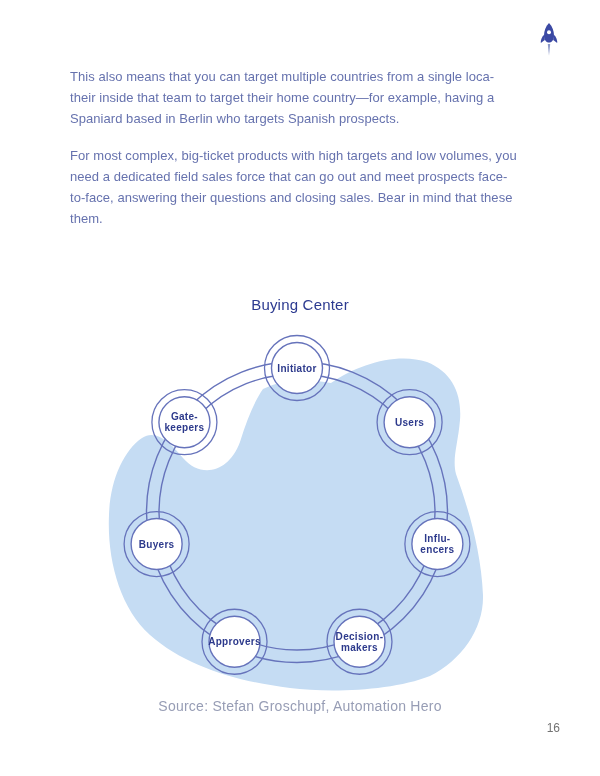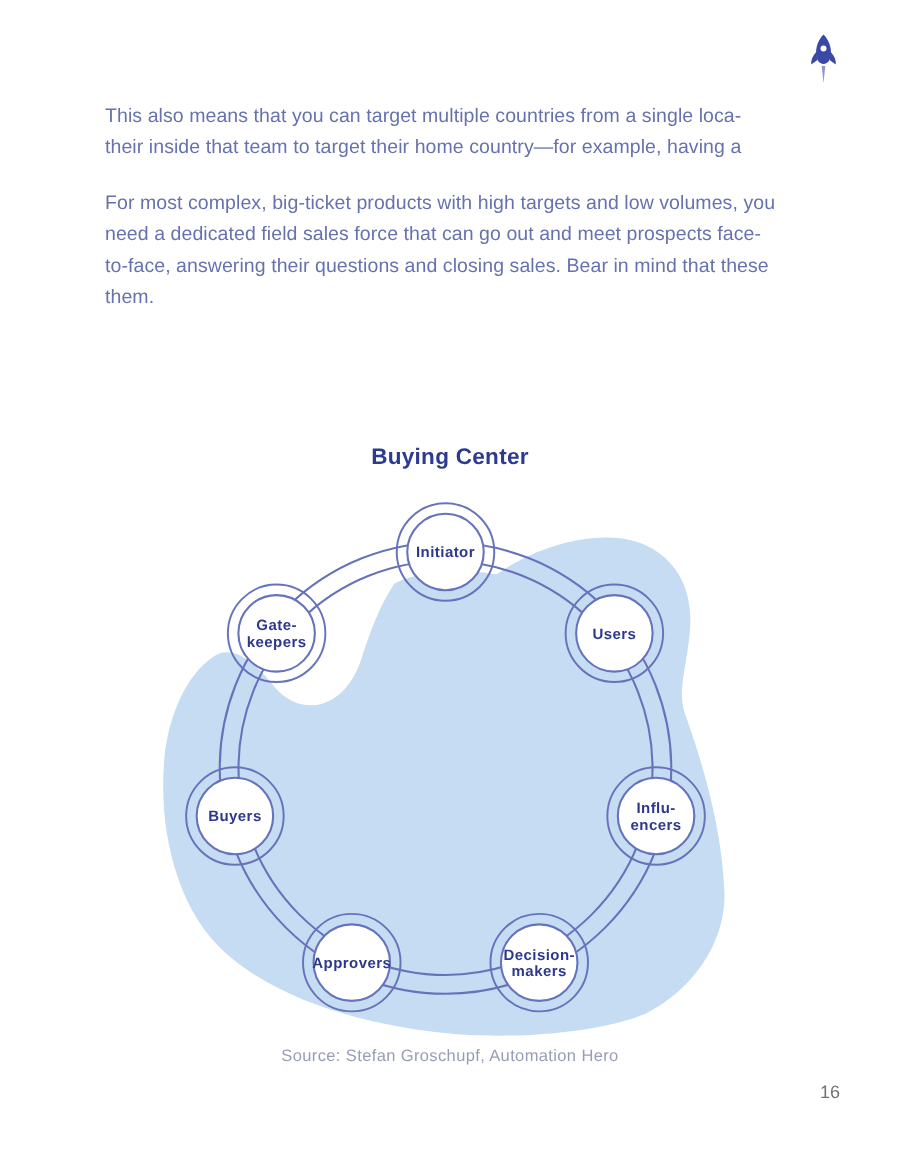--- a/index.html
+++ b/index.html
@@ -8,26 +8,26 @@
     font-family:"Liberation Sans",sans-serif;overflow:hidden;
   }
   .rocket{position:absolute;left:537px;top:22px;width:24px;height:36px;}
   .body-text{position:absolute;left:70px;top:66px;width:470px;}
   .body-text .para{margin:0 0 16px 0;}
   .body-text .text-line{
     white-space:nowrap;font-size:13px;line-height:21px;color:#6672ae;letter-spacing:0.05px;
   }
   .fig-title{
     position:absolute;left:0;top:296px;width:600px;text-align:center;
-    font-size:15px;font-weight:bold;color:#2c3a90;letter-spacing:0.2px;
+    font-size:15px;font-weight:normal;color:#2c3a90;letter-spacing:0.2px;
   }
   .diagram{position:absolute;left:0;top:322px;width:600px;height:372px;}
   .fig-source{
     position:absolute;left:0;top:698px;width:600px;text-align:center;
-    font-size:11px;color:#979db5;letter-spacing:0.25px;
+    font-size:14px;color:#979db5;letter-spacing:0.25px;
   }
   .page-number{
     position:absolute;right:40px;top:721px;font-size:12px;color:#737373;
   }
 </style>
 </head>
 <body>
 
 <div class="page">
 
@@ -36,20 +36,21 @@
     <path class="rocket-fin-left" d="M7.3 12.5 C4.6 15.2 3.5 18.4 3.8 21 L7.8 18.1 Z" fill="#3b49a4"></path>
     <path class="rocket-fin-right" d="M16.7 12.5 C19.4 15.2 20.5 18.4 20.2 21 L16.2 18.1 Z" fill="#3b49a4"></path>
     <path class="rocket-body" d="M12 1 C15.5 4.6 17 9 17 13.5 C17 17.6 15 20.6 12 20.6 C9 20.6 7 17.6 7 13.5 C7 9 8.5 4.6 12 1 Z" fill="#3b49a4"></path>
     <circle class="rocket-window" cx="12" cy="10.3" r="2" fill="#ffffff"></circle>
   </svg>
 
   <div class="body-text">
       <div class="para">
         <div class="text-line">This also means that you can target multiple countries from a single loca-</div>
         <div class="text-line">their inside that team to target their home country—for example, having a</div>
+        <div class="text-line">Spaniard based in Berlin who targets Spanish prospects.</div>
       </div>
       <div class="para">
         <div class="text-line">For most complex, big-ticket products with high targets and low volumes, you</div>
         <div class="text-line">need a dedicated field sales force that can go out and meet prospects face-</div>
         <div class="text-line">to-face, answering their questions and closing sales. Bear in mind that these</div>
         <div class="text-line">them.</div>
       </div>
     </div>
 
   <div class="fig-title" style="color: rgb(44, 58, 144);">Buying Center</div>

